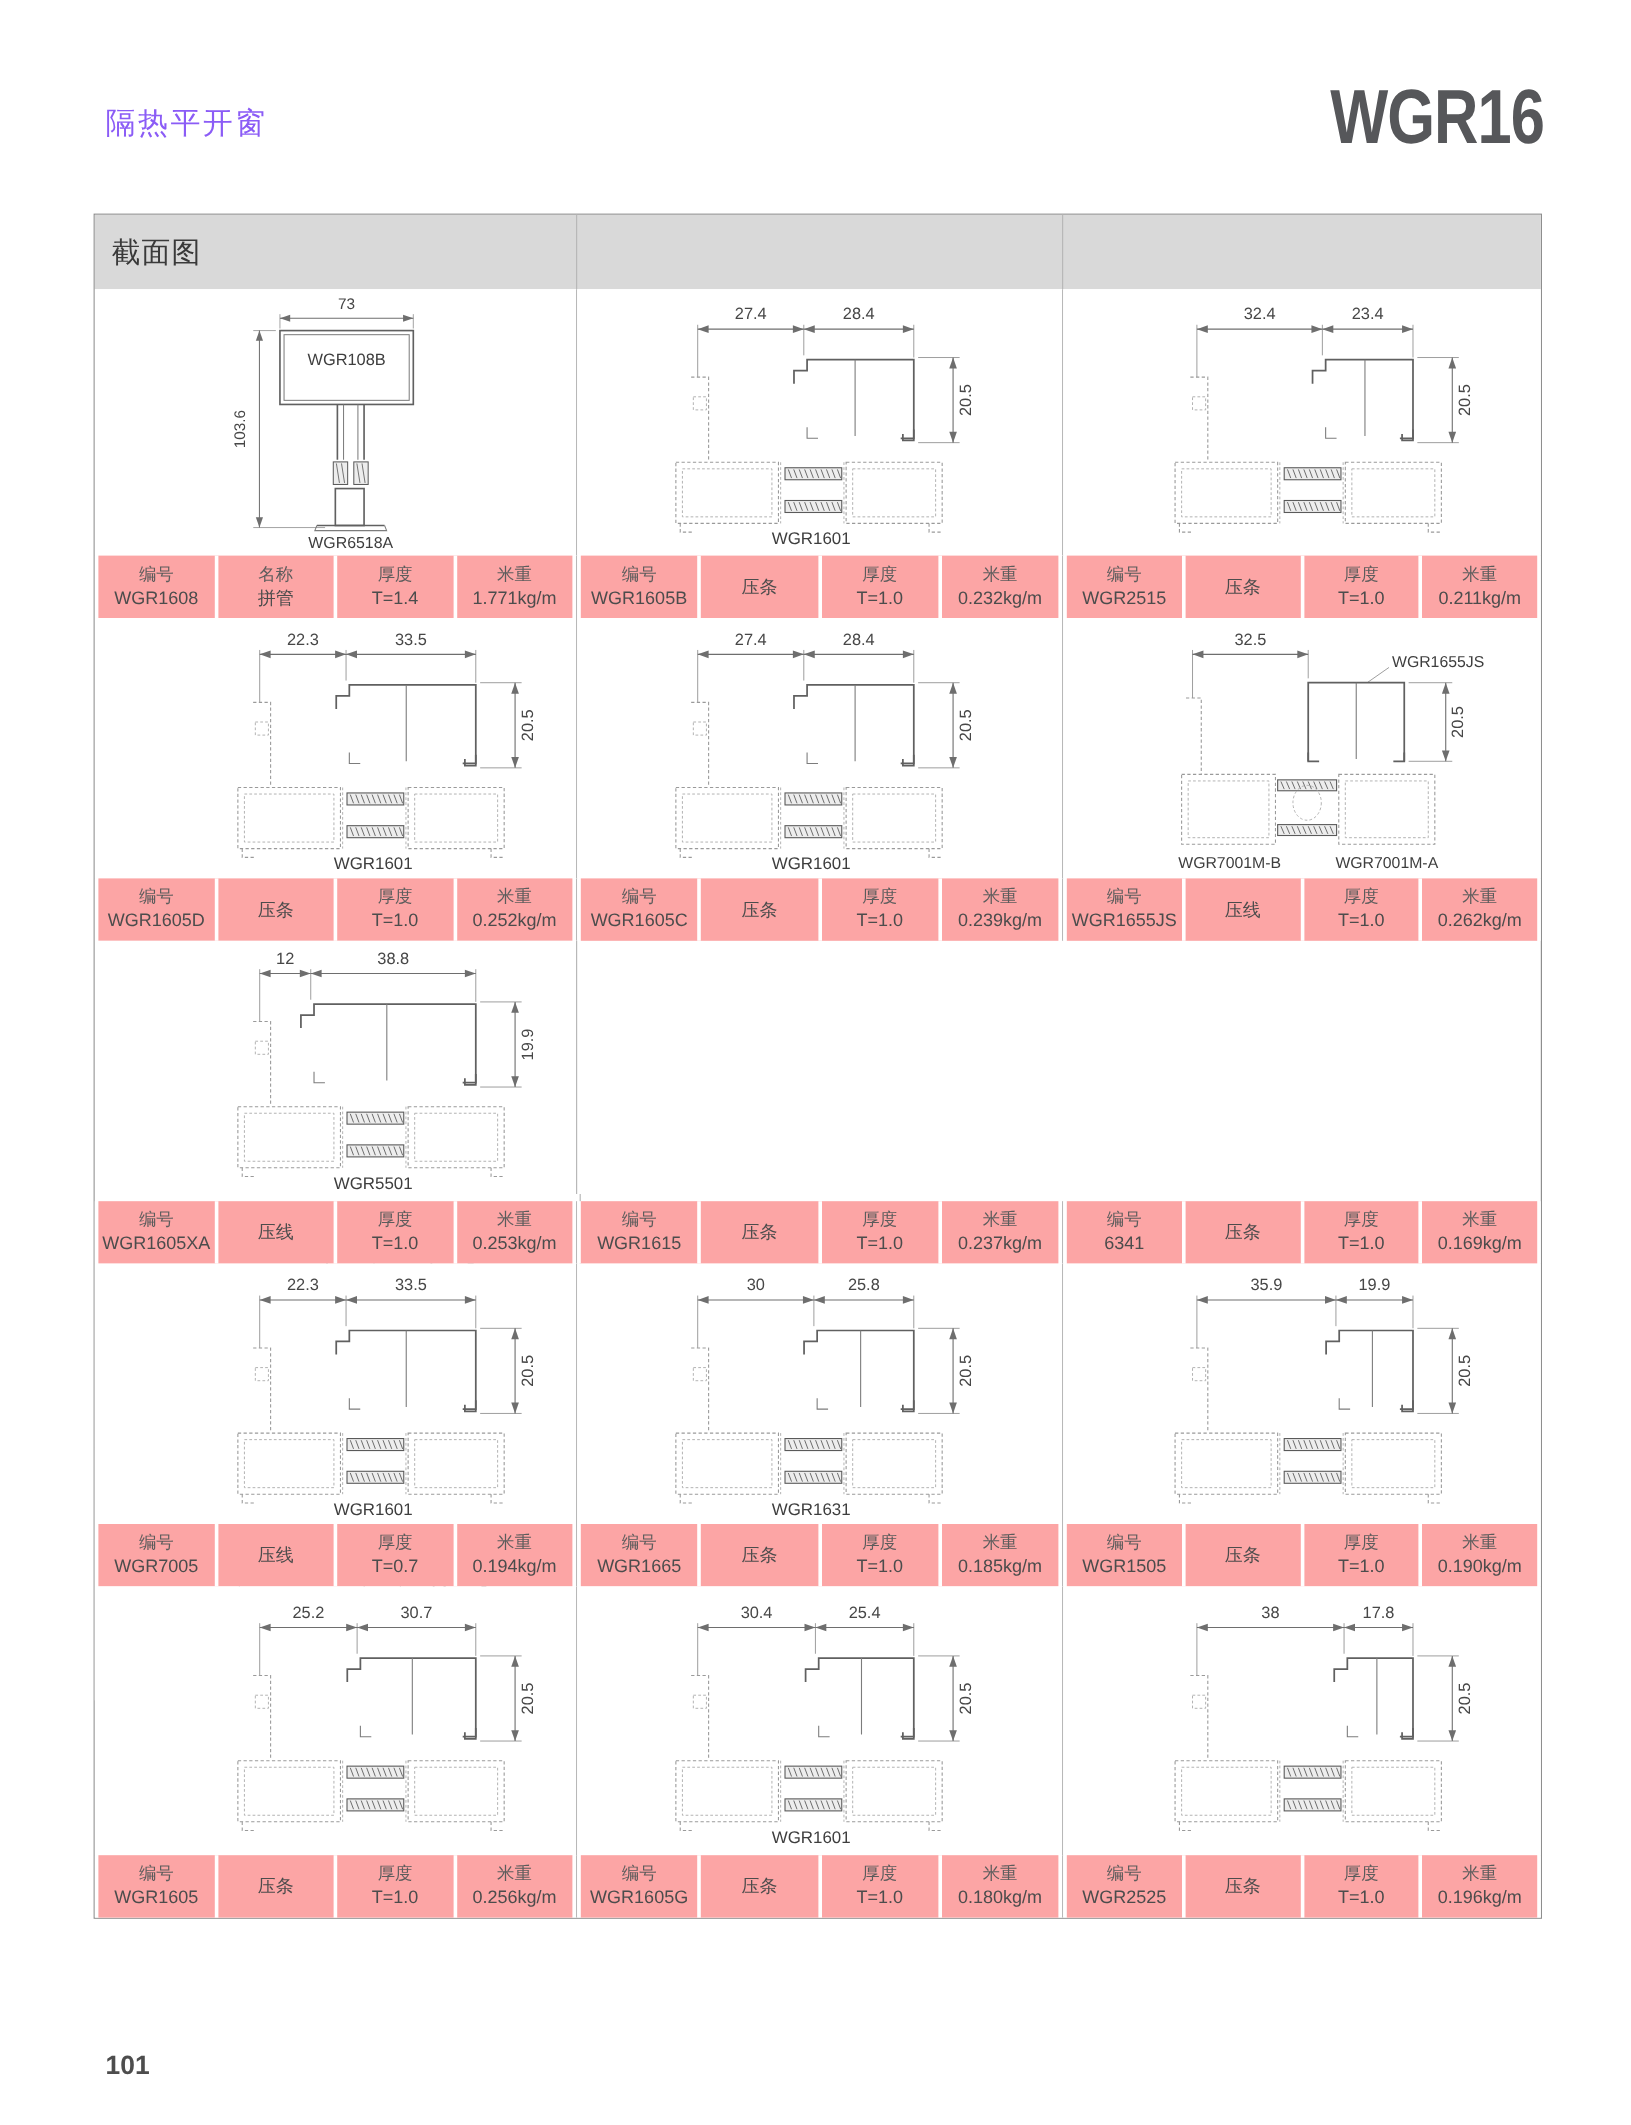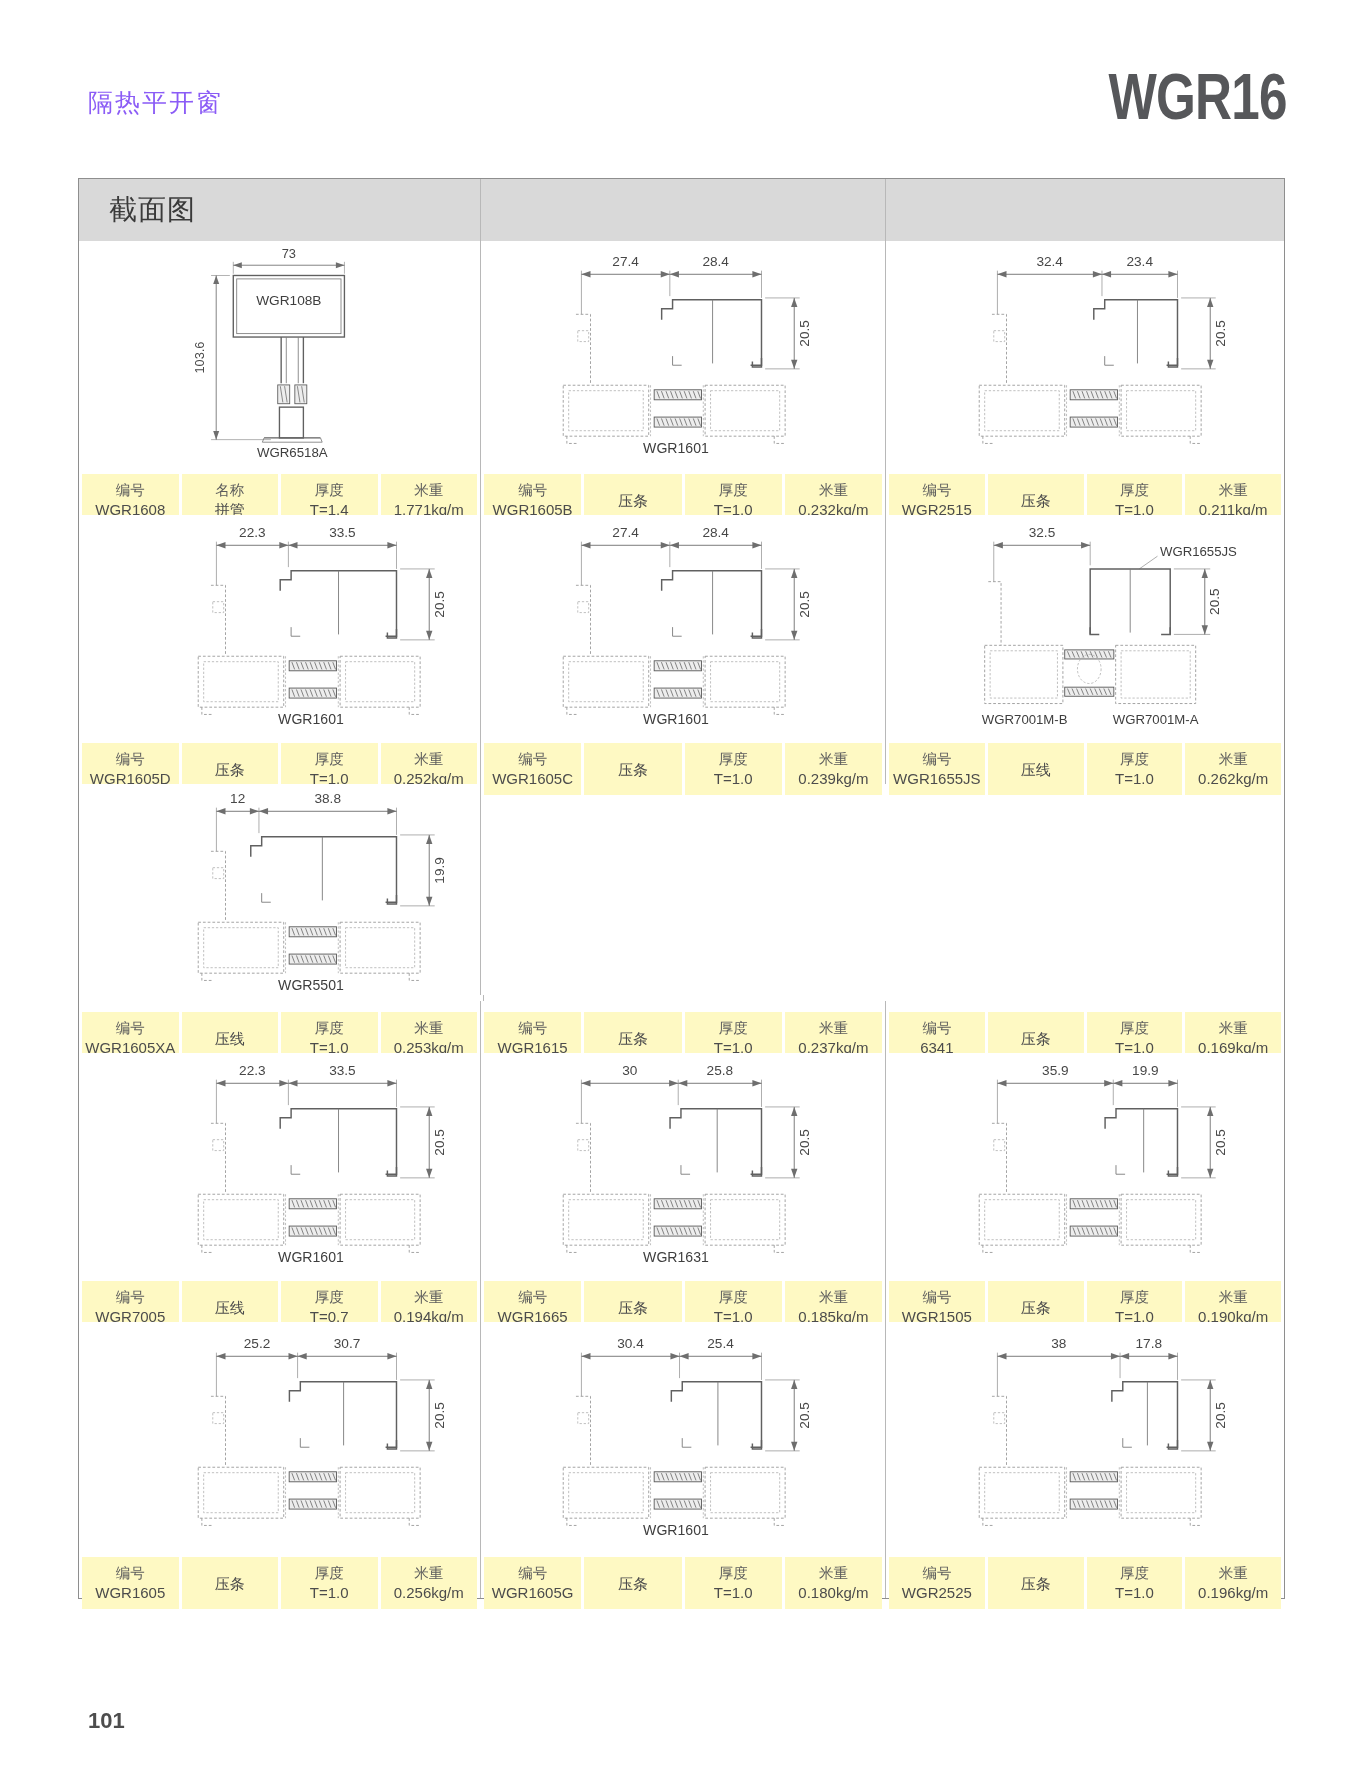--- a/index.html
+++ b/index.html
@@ -9,30 +9,30 @@
   .hdr-right{position:absolute;right:72px;top:60px;font-size:64px;font-weight:bold;color:#56575a;transform:scaleX(.8);transform-origin:100% 50%;letter-spacing:-1px}
   .pageno{position:absolute;left:88px;top:1708px;font-size:22px;font-weight:bold;color:#4d4d4d}
 
   .sheet{position:absolute;left:78px;top:178px;width:1207px;border:1px solid #8e8e8e;background:#fff}
   .row{display:flex}
   .w1{width:402px}.w2{width:405px}.w3{width:398px}
   .cell{position:relative;flex:none}
   .cell.b{border-right:1px solid #b8b8b8}
   .thead{height:62px;background:#d9d9d9}
   .th{display:flex;align-items:center}
-  .th .sec{font-size:28px;letter-spacing:1px;color:#3a3a3a;padding-left:30px}
+  .th .sec{font-size:24px;letter-spacing:1px;color:#3a3a3a;padding-left:14px}
   .drawrow .cell{background:#fff}
   .draw{display:flex;align-items:center;justify-content:center;overflow:hidden}
   .draw.c1 svg{margin-left:62px}
   .draw.c1 svg.pipe{margin-left:16px}
   .draw.c2 svg{margin-left:-14px}
   .draw.c3 svg{margin-left:14px}
   .specrow{height:52px}
   .specrow .cell{background:#fff}
-  .spec-grid{display:flex;height:100%;margin:11px 3px;background:#fef9c3}
+  .spec-grid{display:flex;height:100%;margin:0 3px;background:#fca5a5}
   .sc{flex:1;display:flex;flex-direction:column;justify-content:center;align-items:center;border-right:3px solid #ffffff;min-width:0}
   .sc:last-child{border-right:none}
   .sh{font-size:14.5px;color:#5c5c5c;line-height:19px;white-space:nowrap}
   .svv{font-size:15px;color:#4c4c4c;line-height:19px;white-space:nowrap}
 
   
   .dl{stroke:#6e6e6e;stroke-width:1}
   .ar{fill:#6e6e6e;stroke:none}
   .ext{stroke:#909090;stroke-width:.8}
   .sp{stroke:#606060;stroke-width:1.6;fill:none}

